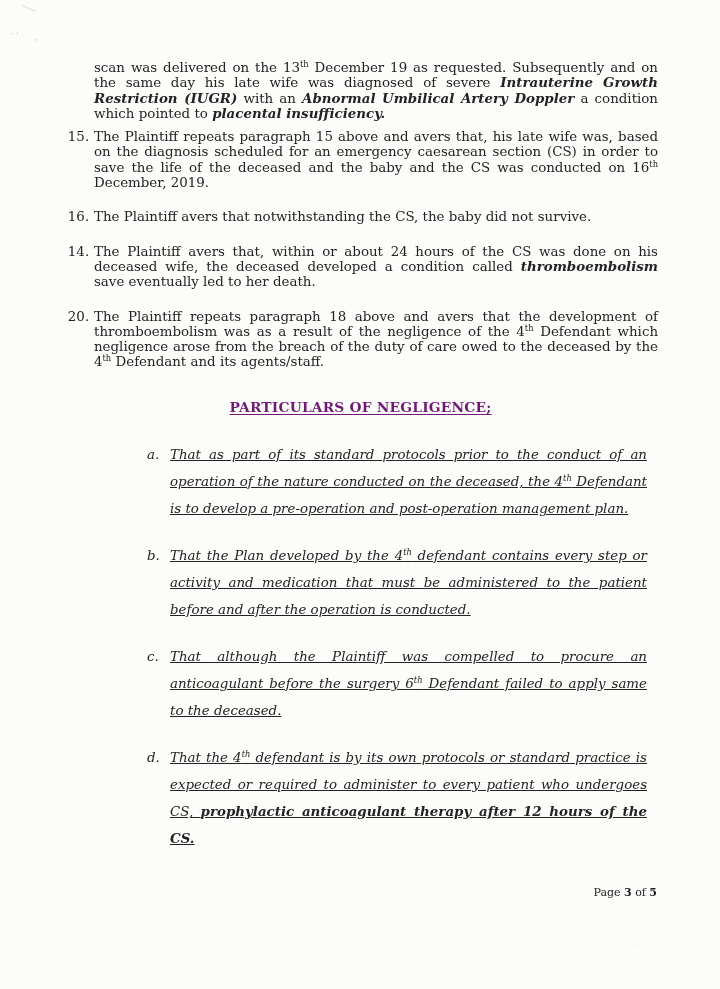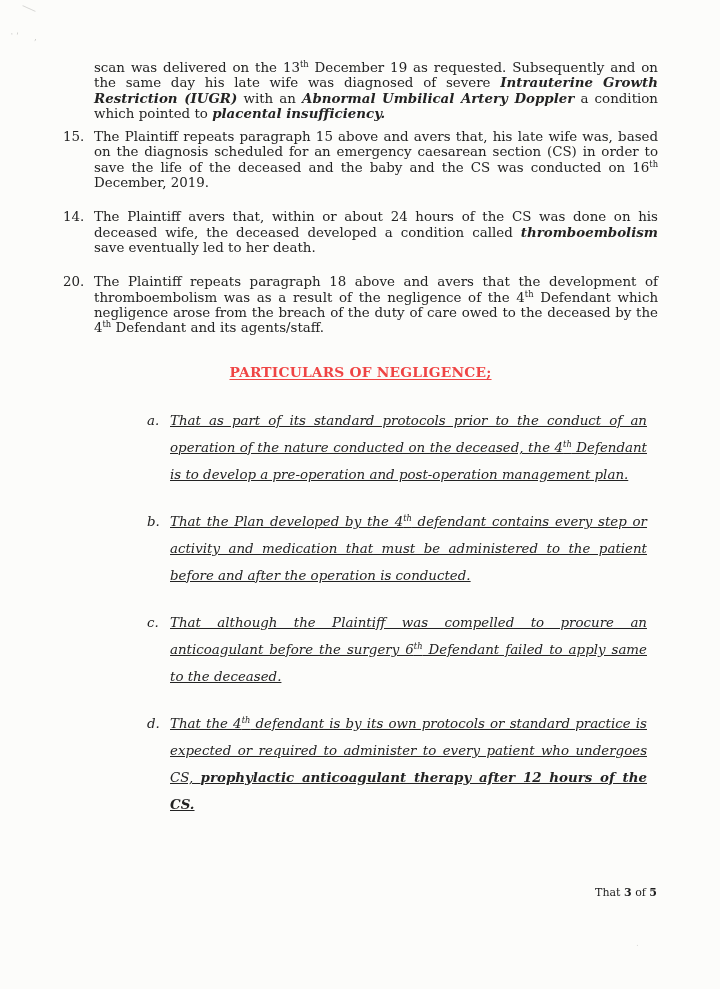--- a/index.html
+++ b/index.html
@@ -35,35 +35,35 @@
 
   p.intro{
     margin:0 0 8px 31px;
   }
   .item{
     display:flex;
     margin:0 0 19px 0;
   }
   .item .num{
     width:31px;flex:0 0 31px;
-    text-align:left;
+    text-align:center;
   }
   .item .txt{
     flex:1;
     text-align:justify;
   }
   .heading{
     margin:30px 0 26px 0;
     text-align:center;
     font-size:13.8px;
     font-weight:bold;
     letter-spacing:.2px;
     text-decoration:underline;
     text-underline-offset:2px;
-    color:#ef4444;
+    color:#701a75;
   }
   .particulars{
     margin-left:84px;
     margin-right:11px;
   }
   .particular{
     display:flex;
     font-style:italic;
     line-height:27px;
     margin-bottom:20px;
@@ -95,20 +95,24 @@
 
   <div class="content">
 
     <p class="intro"><span>scan was delivered on the 13</span><sup>th</sup><span> December 19 as requested. Subsequently and on the same day his late wife was diagnosed of severe </span><span class="b i">Intrauterine Growth Restriction (IUGR)</span><span> with an </span><span class="b i">Abnormal Umbilical Artery Doppler</span><span> a condition which pointed to </span><span class="b i">placental insufficiency.</span></p>
 
     <div class="item">
       <span class="num">15.</span>
       <span class="txt"><span>The Plaintiff repeats paragraph 15 above and avers that, his late wife was, based on the diagnosis scheduled for an emergency caesarean section (CS) in order to save the life of the deceased and the baby and the CS was conducted on 16</span><sup>th</sup><span> December, 2019.</span></span>
     </div>
 
+    <div class="item">
+      <span class="num">16.</span>
+      <span class="txt"><span>The Plaintiff avers that notwithstanding the CS, the baby did not survive.</span></span>
+    </div>
 
     <div class="item">
       <span class="num">14.</span>
       <span class="txt"><span>The Plaintiff avers that, within or about 24 hours of the CS was done on his deceased wife, the deceased developed a condition called </span><span class="b i">thromboembolism</span><span> save eventually led to her death.</span></span>
     </div>
 
     <div class="item">
       <span class="num">20.</span>
       <span class="txt"><span>The Plaintiff repeats paragraph 18 above and avers that the development of thromboembolism was as a result of the negligence of the 4</span><sup>th</sup><span> Defendant which negligence arose from the breach of the duty of care owed to the deceased by the 4</span><sup>th</sup><span> Defendant and its agents/staff.</span></span>
     </div>
@@ -133,15 +137,15 @@
       </div>
 
       <div class="particular">
         <span class="letter">d.</span>
         <span class="ptxt"><span>That the 4</span><sup>th</sup><span> defendant is by its own protocols or standard practice is expected or required to administer to every patient who undergoes CS, </span><span class="b">prophylactic anticoagulant therapy after 12 hours of the CS.</span></span>
       </div>
 
     </div>
   </div>
 
-  <div class="footer"><span>That </span><span class="b">3</span><span> of </span><span class="b">5</span></div>
+  <div class="footer"><span>Page </span><span class="b">3</span><span> of </span><span class="b">5</span></div>
 
 </div>
 
 </body></html>

